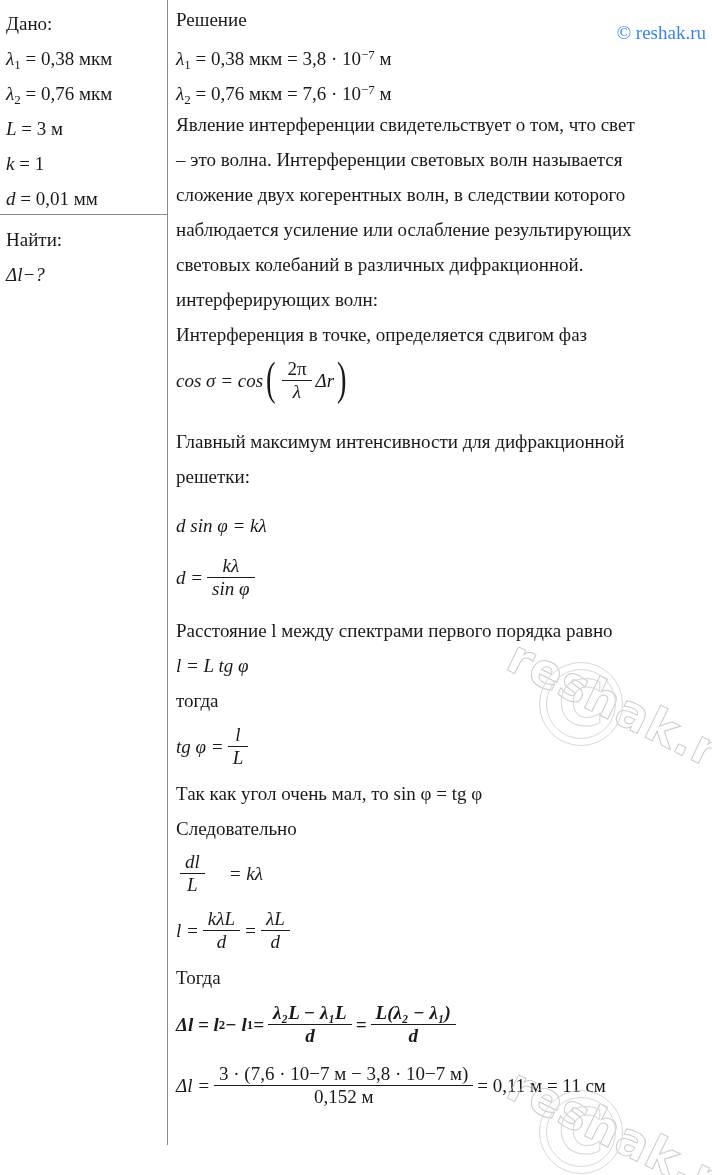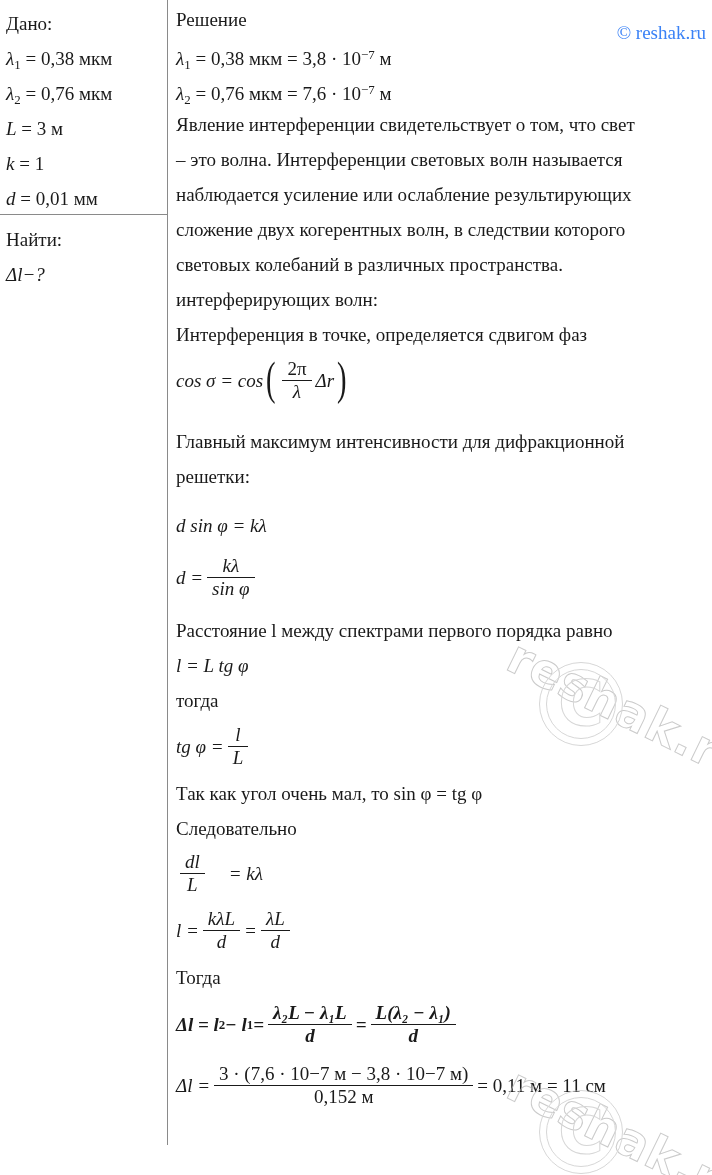--- a/index.html
+++ b/index.html
@@ -247,23 +247,23 @@
       <span class="it">λ</span><sub class="sub-up">1</sub><span> = 0,38 мкм = 3,8 · 10</span><sup>−7</sup><span> м</span>
     </div>
 
     <div class="line">
       <span class="it">λ</span><sub class="sub-up">2</sub><span> = 0,76 мкм = 7,6 · 10</span><sup>−7</sup><span> м</span>
     </div>
 
     <div class="para">
       <div class="l">Явление интерференции свидетельствует о том, что свет</div>
       <div class="l">– это волна. Интерференции световых волн называется</div>
+      <div class="l">сложение двух когерентных волн, в следствии которого</div>
       <div class="l">наблюдается усиление или ослабление результирующих</div>
-      <div class="l">сложение двух когерентных волн, в следствии которого</div>
-      <div class="l">световых колебаний в различных пространства.</div>
+      <div class="l">световых колебаний в различных дифракционной.</div>
     </div>
 
     <div class="para">
       <div class="l">интерферирующих волн:</div>
       <div class="l">Интерференция в точке, определяется сдвигом фаз</div>
     </div>
 
     <div class="eq-row" style="height:58px;">
       <span class="it">cos σ = cos</span>
       <span class="paren">(</span>

